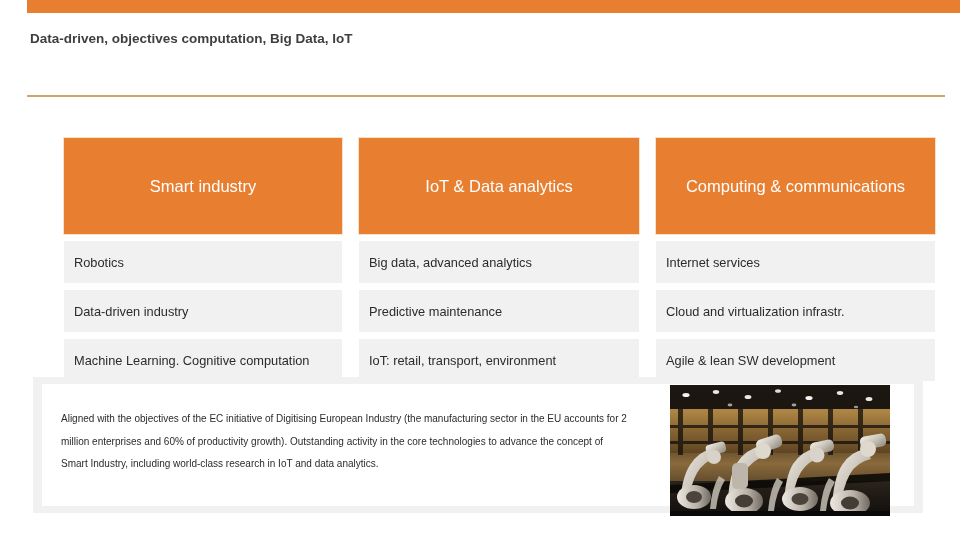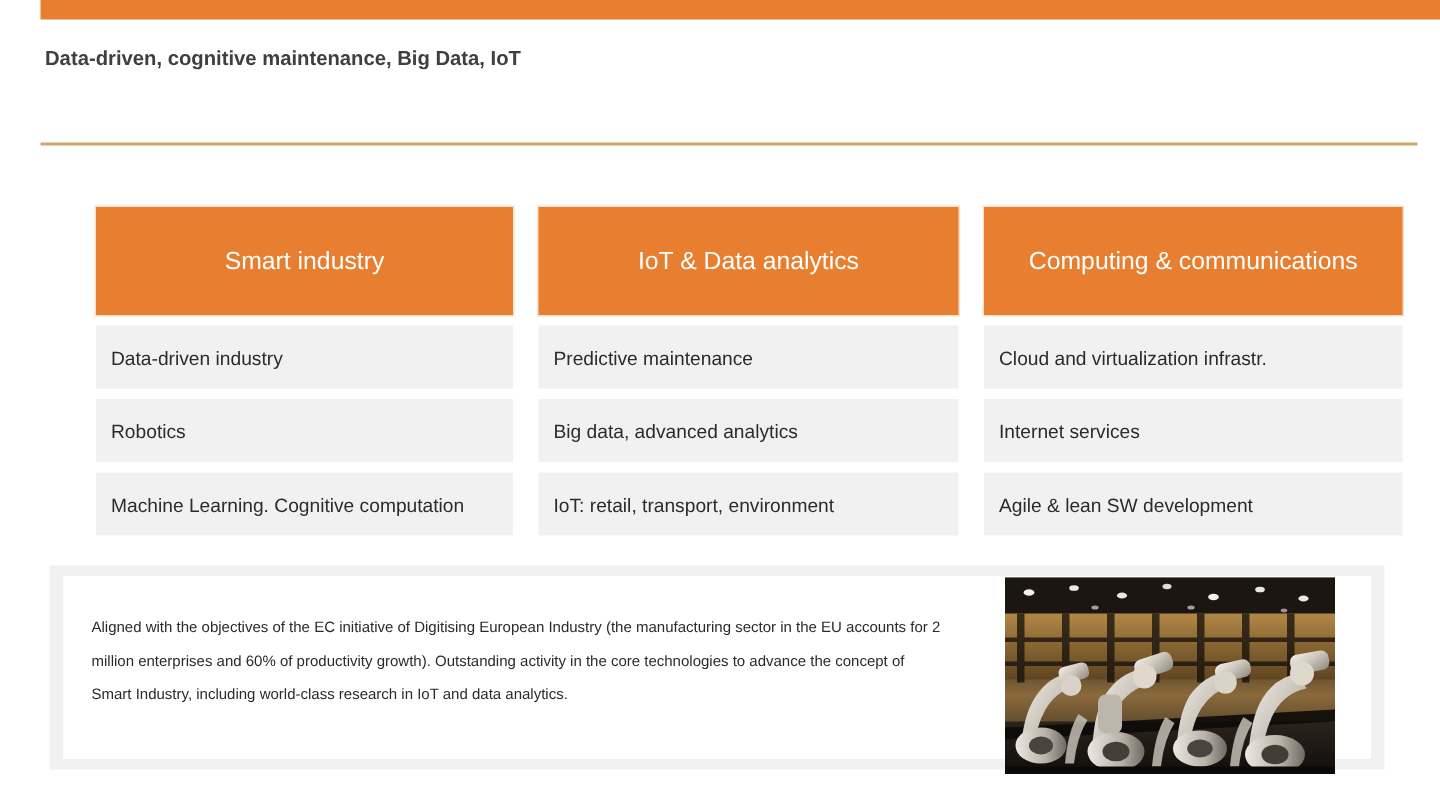--- a/index.html
+++ b/index.html
@@ -66,21 +66,21 @@
     top: 131px;
     width: 844px;
   }
   .tbl {
     width: 100%;
     border-collapse: separate;
     border-spacing: 17px 7px;
     table-layout: fixed;
   }
   .tbl th, .tbl td {
-    padding: 0;
+    padding: 12px;
     margin: 0;
   }
   .col-head {
     background: #e87f30;
     color: #ffffff;
     height: 72px;
     vertical-align: middle;
     text-align: center;
     font-size: 16.5px;
     font-weight: normal;
@@ -141,48 +141,48 @@
     background: #2a2119;
   }
   .photo svg { display: block; }
 </style>
 </head>
 <body>
 
 <div class="top-bar"></div>
 
 <div class="title-block">
-  <p class="slide-subtitle">Data-driven, cognitive maintenance, Big Data, IoT</p>
+  <p class="slide-subtitle">Data-driven, objectives computation, Big Data, IoT</p>
 </div>
 <div class="title-rule"></div>
 
 <div class="table-wrap">
   <table class="tbl">
     <colgroup>
       <col class="c1">
         <col class="c2">
         <col class="c3">
     </colgroup>
     <thead>
       <tr>
         <th class="col-head">Smart industry</th>
         <th class="col-head">IoT &amp; Data analytics</th>
         <th class="col-head">Computing &amp; communications</th>
       </tr>
     </thead>
     <tbody>
       <tr>
+        <td class="cell">Robotics</td>
+        <td class="cell">Big data, advanced analytics</td>
+        <td class="cell">Internet services</td>
+      </tr>
+      <tr>
         <td class="cell">Data-driven industry</td>
         <td class="cell">Predictive maintenance</td>
         <td class="cell">Cloud and virtualization infrastr.</td>
-      </tr>
-      <tr>
-        <td class="cell">Robotics</td>
-        <td class="cell">Big data, advanced analytics</td>
-        <td class="cell">Internet services</td>
       </tr>
       <tr>
         <td class="cell">Machine Learning. Cognitive computation</td>
         <td class="cell">IoT: retail, transport, environment</td>
         <td class="cell">Agile &amp; lean SW development</td>
       </tr>
     </tbody>
   </table>
 </div>
 

